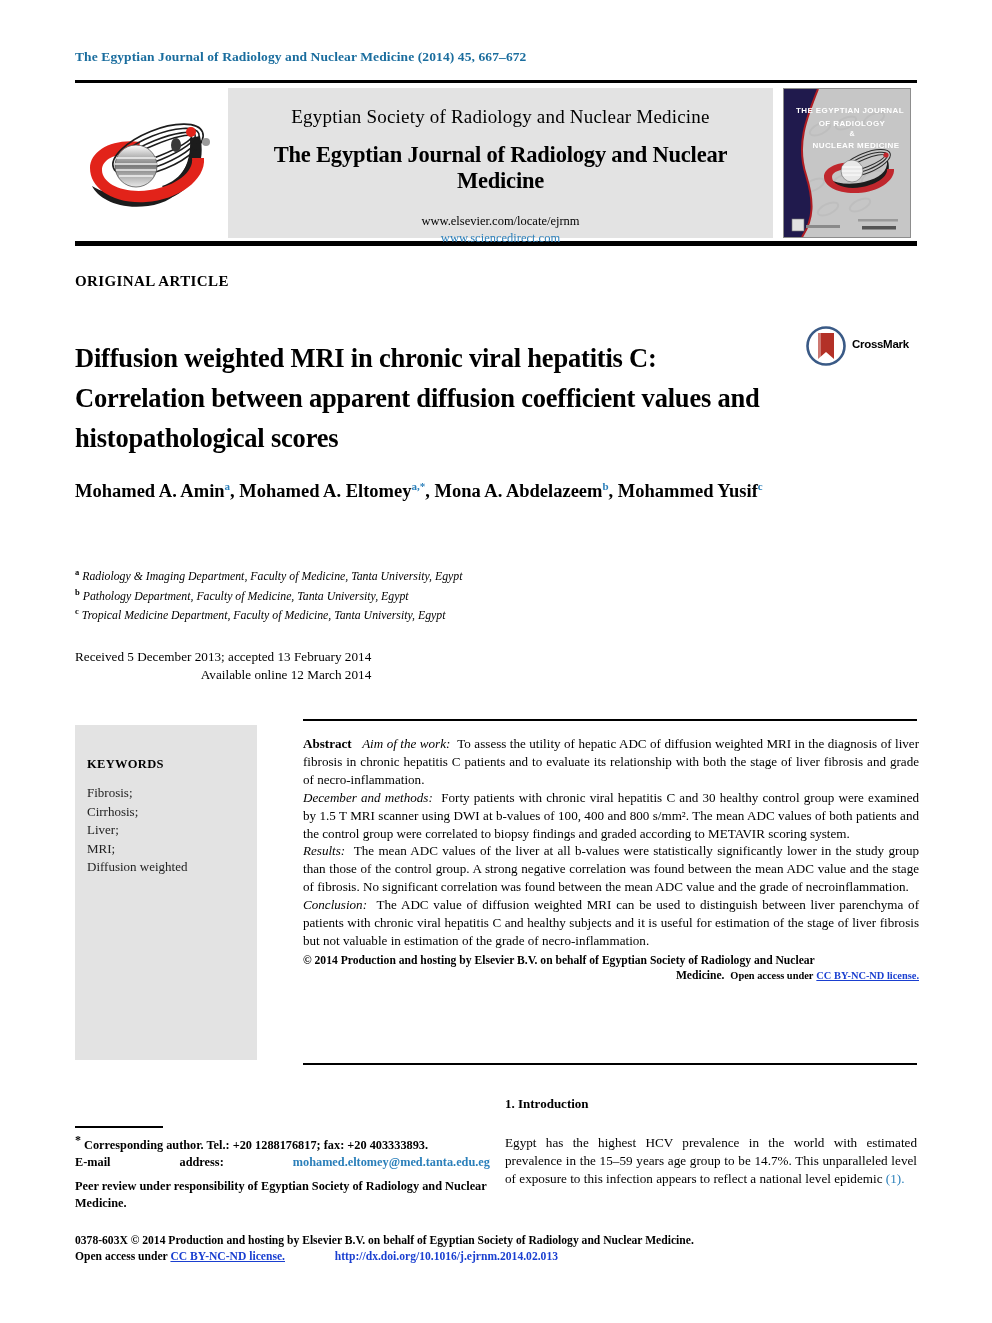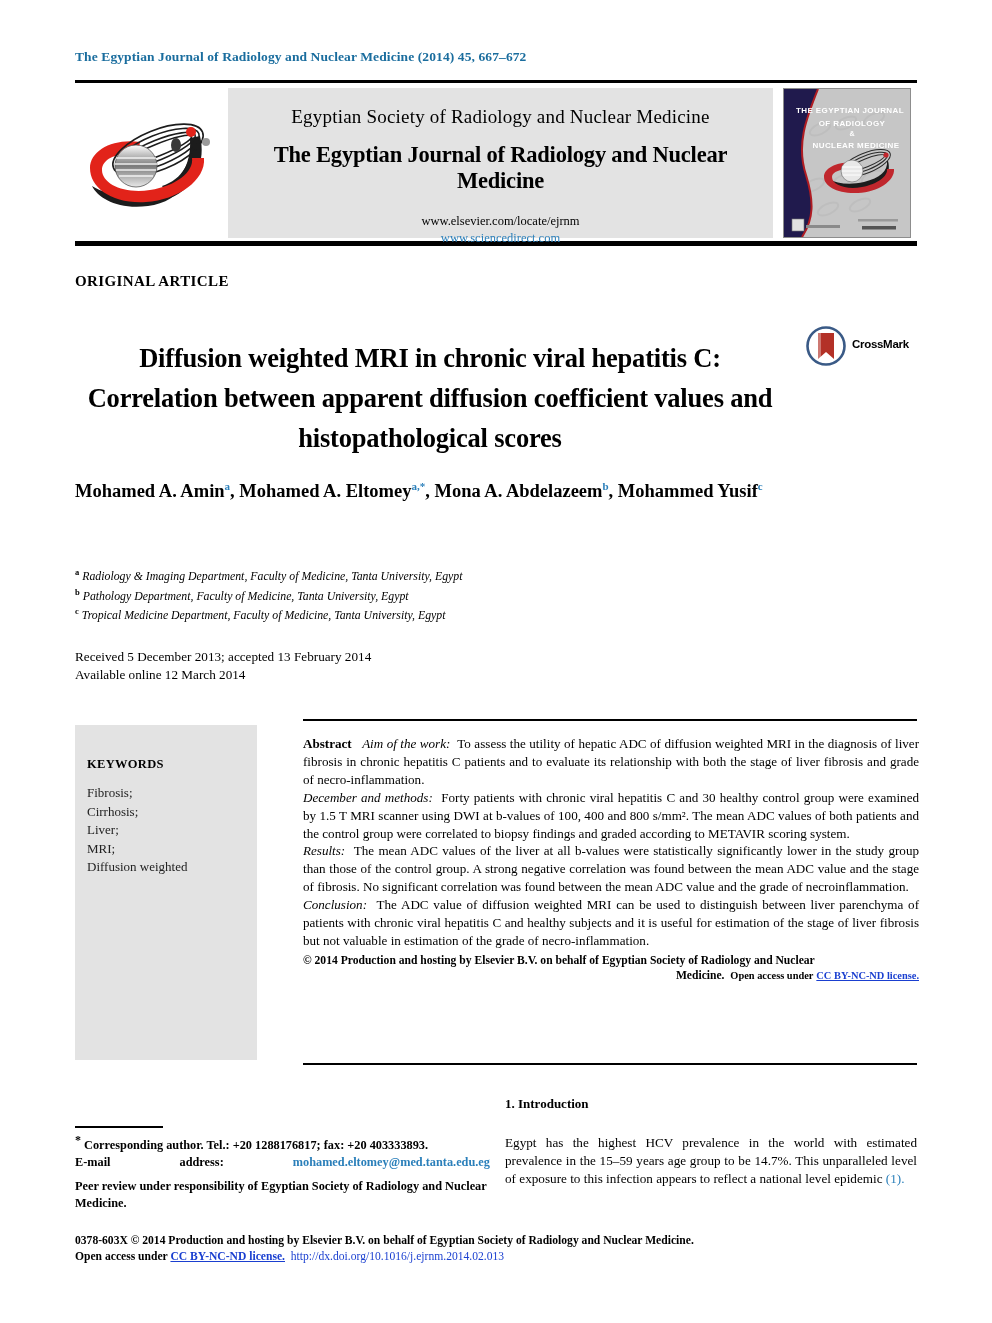--- a/index.html
+++ b/index.html
@@ -123,21 +123,20 @@
   
   .title {
     position: absolute;
     left: 75px;
     top: 320px;
     width: 710px;
     font-weight: bold;
     font-size: 26.5px;
     line-height: 40px;
     letter-spacing: -0.2px;
-    text-align: center;
   }
   .crossmark {
     position: absolute;
     left: 806px;
     top: 326px;
     width: 104px;
     height: 42px;
   }
   .cm-badge {
     position: absolute;
@@ -189,20 +188,21 @@
     font-size: 8.5px;
   }
 
   
   .history {
     position: absolute;
     left: 75px;
     top: 648px;
     font-size: 13.2px;
     line-height: 18px;
+    text-align: right;
   }
 
   
   .abs-rule-top {
     position: absolute;
     left: 303px;
     top: 719px;
     width: 614px;
     height: 1.6px;
     background: #000;
@@ -291,21 +291,21 @@
   
   .legal {
     position: absolute;
     left: 75px;
     top: 1233px;
     width: 845px;
     font-size: 11.6px;
     line-height: 16px;
     font-weight: bold;
   }
-  .legal .doi { color: #1a3fd0; font-weight: normal; }
+  .legal .doi { color: #1a3fd0; font-weight: bold; margin-left: 44px; }
 
   
   .intro-h {
     position: absolute;
     left: 505px;
     top: 1096px;
     font-weight: bold;
     font-size: 13px;
   }
   .intro-p {

